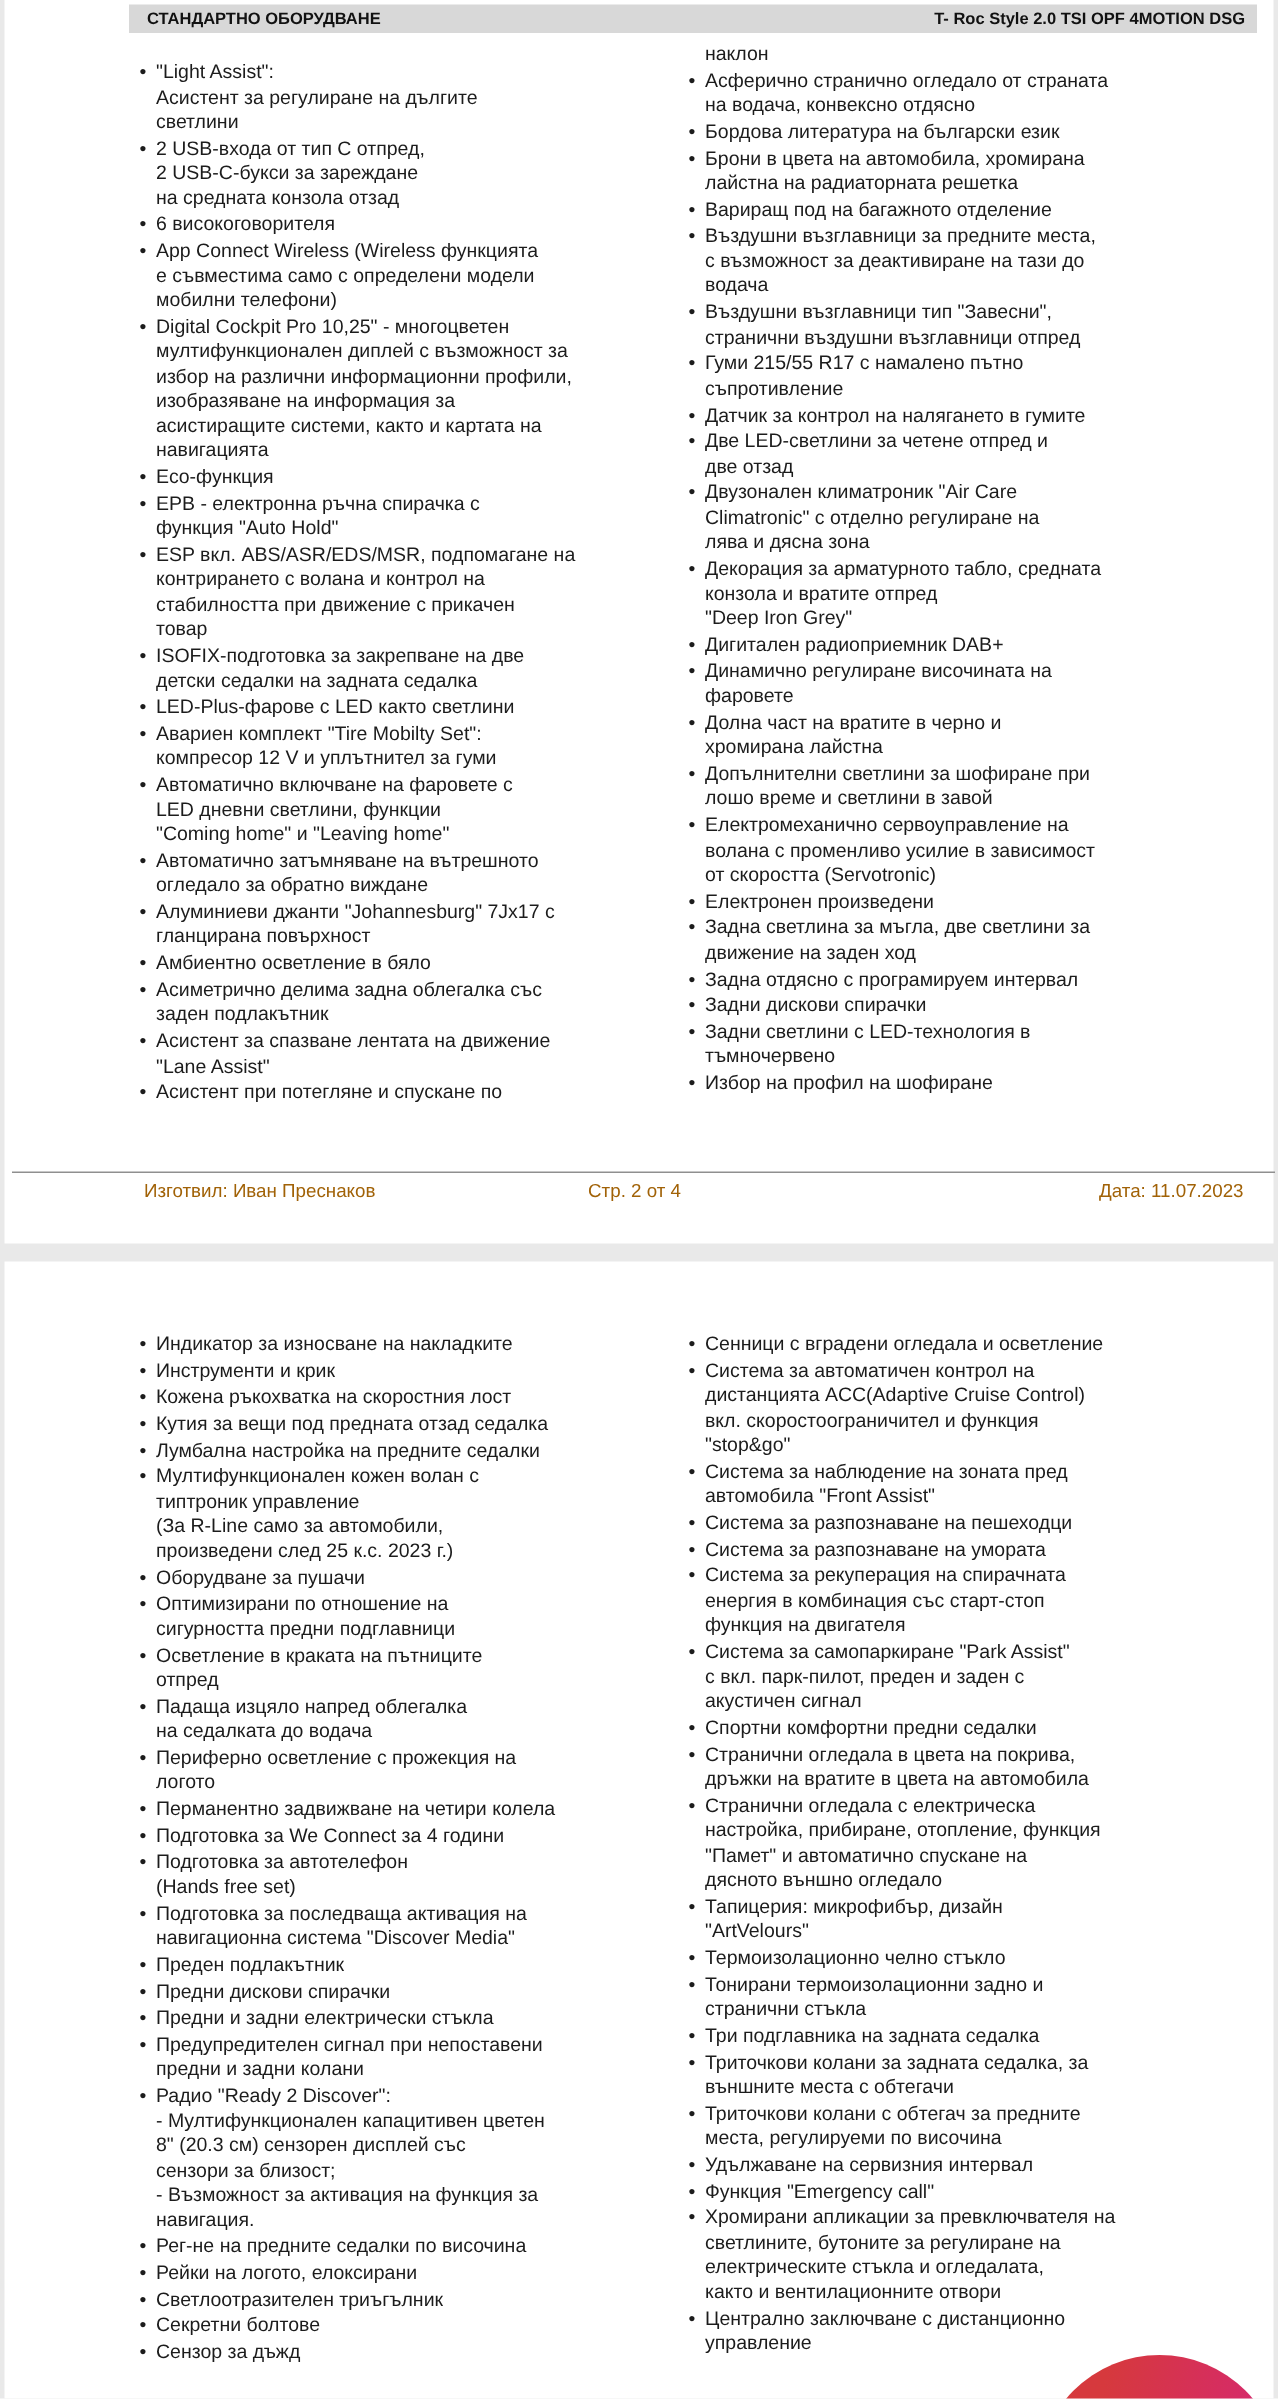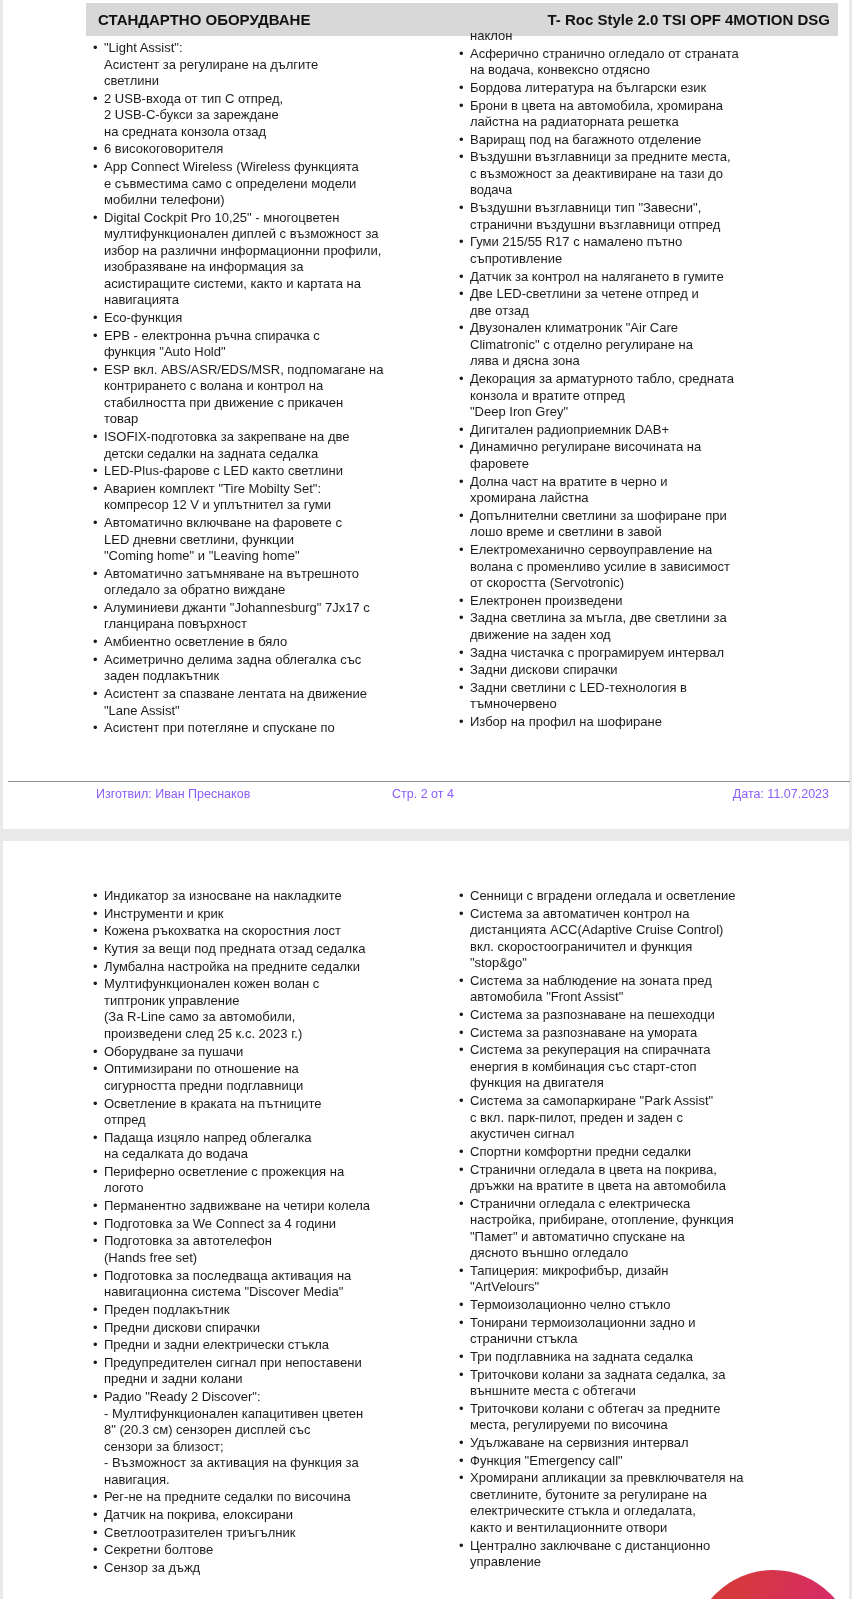--- a/index.html
+++ b/index.html
@@ -8,38 +8,38 @@
     position:relative; width:852px; height:1599px;
     background:#e9e9e9; overflow:hidden;
     font-family:"Liberation Sans", sans-serif;
     color:#1c1c1c;
   }
   .page { position:absolute; left:3px; right:3px; background:#ffffff; }
   .page1 { top:0; height:829px; }
   .page2 { top:841px; height:758px; }
 
   .header-bar {
-    position:absolute; top:3px; left:83px; width:752px; height:33px;
+    position:absolute; top:3px; left:83px; width:752px; height:19px;
     background:#d8d8d8; display:flex; justify-content:space-between;
     align-items:center; padding:0 8px 0 12px; box-sizing:border-box;
-    font-weight:bold; font-size:15px; color:#111;
+    font-weight:bold; font-size:11px; color:#111;
   }
 
   .col { position:absolute; font-size:13px; line-height:16.5px; }
   .col-a { left:90px;  width:358px; top:40px; }
   .col-b { left:456px; width:378px; top:28px; }
   .page2 .col-a, .page2 .col-b { top:47px; }
 
   .item { display:flex; margin-bottom:1.2px; }
   .item .marker { flex:0 0 11px; }
   .item.no-bullet .marker { visibility:hidden; }
   .item .lines { flex:1 1 auto; }
 
   .footer-rule { position:absolute; top:781px; left:5px; width:842px; height:1px; background:#8f8f8f; }
-  .footer { position:absolute; top:787px; left:0; width:100%; height:16px; font-size:12.5px; color:#8b5cf6; }
+  .footer { position:absolute; top:787px; left:0; width:100%; height:16px; font-size:12.5px; color:#a16207; }
   .f-left  { position:absolute; left:93px; }
   .f-center{ position:absolute; left:420px; transform:translateX(-50%); }
   .f-right { position:absolute; right:20px; }
 
   .chat-bubble {
     position:absolute; left:692px; top:1570px; width:162px; height:162px;
     border-radius:50%; cursor:pointer;
   }
 </style>
 </head>
@@ -199,21 +199,21 @@
         <div class="item">
           <span class="marker">•</span>
           <span class="lines">Електронен произведени</span>
         </div>
         <div class="item">
           <span class="marker">•</span>
           <span class="lines">Задна светлина за мъгла, две светлини за<br>движение на заден ход</span>
         </div>
         <div class="item">
           <span class="marker">•</span>
-          <span class="lines">Задна чистачка с програмируем интервал</span>
+          <span class="lines">Задна отдясно с програмируем интервал</span>
         </div>
         <div class="item">
           <span class="marker">•</span>
           <span class="lines">Задни дискови спирачки</span>
         </div>
         <div class="item">
           <span class="marker">•</span>
           <span class="lines">Задни светлини с LED-технология в<br>тъмночервено</span>
         </div>
         <div class="item">
@@ -311,21 +311,21 @@
         <div class="item">
           <span class="marker">•</span>
           <span class="lines">Радио "Ready 2 Discover":<br>- Мултифункционален капацитивен цветен<br>8" (20.3 см) сензорен дисплей със<br>сензори за близост;<br>- Възможност за активация на функция за<br>навигация.</span>
         </div>
         <div class="item">
           <span class="marker">•</span>
           <span class="lines">Рег-не на предните седалки по височина</span>
         </div>
         <div class="item">
           <span class="marker">•</span>
-          <span class="lines">Датчик на покрива, елоксирани</span>
+          <span class="lines">Рейки на логото, елоксирани</span>
         </div>
         <div class="item">
           <span class="marker">•</span>
           <span class="lines">Светлоотразителен триъгълник</span>
         </div>
         <div class="item">
           <span class="marker">•</span>
           <span class="lines">Секретни болтове</span>
         </div>
         <div class="item">

